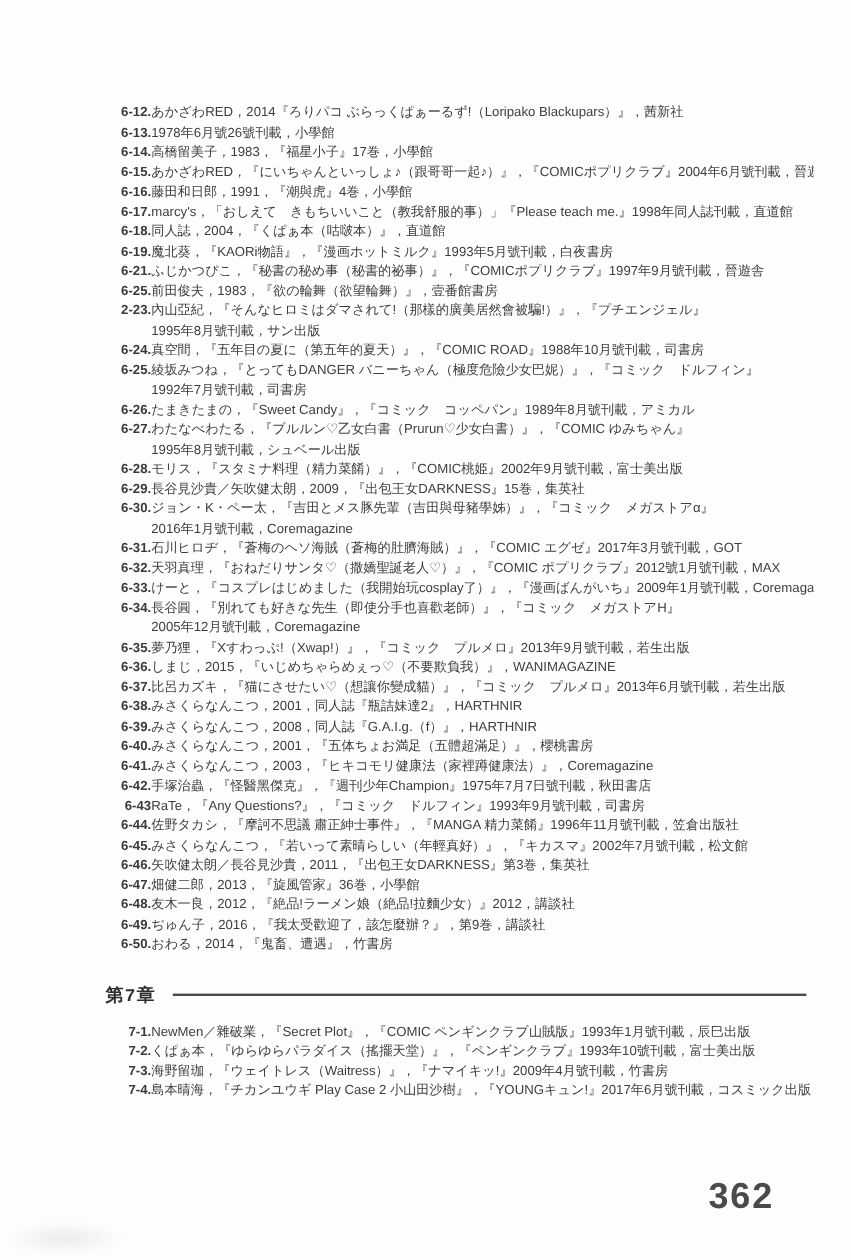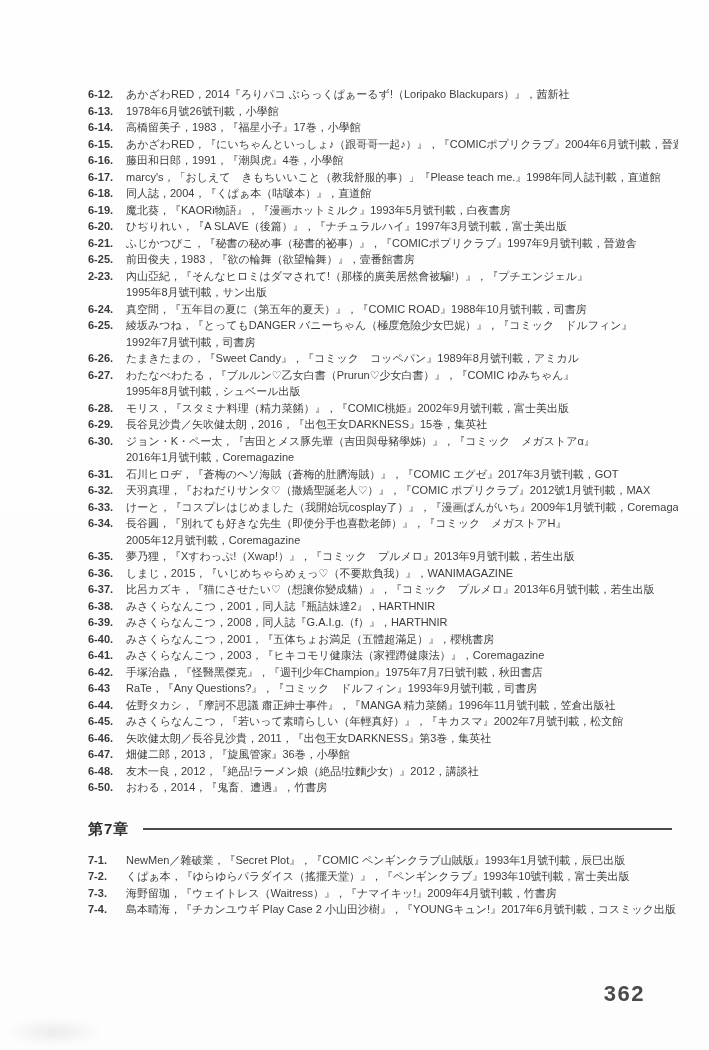--- a/index.html
+++ b/index.html
@@ -5,27 +5,27 @@
   html, body { margin:0; padding:0; }
   body {
     width:709px; height:1050px; position:relative;
     background:#ffffff;
     font-family:"Liberation Sans","DejaVu Sans",sans-serif;
     overflow:hidden;
   }
   .scan-page { position:absolute; inset:0; background:linear-gradient(180deg,#fefefe 0%,#fdfdfd 100%); }
   .bib { position:absolute; left:88px; top:86px; width:590px; }
   .entry { display:flex; align-items:flex-start; color:#3d3d3d; font-size:11px; line-height:16.5px; }
-  .num { width:38px; flex:0 0 38px; font-weight:700; color:#3a3a3a; }
+  .num { width:38px; flex:0 0 38px; font-weight:700; color:#3a3a3a;text-align:right; }
   .body { flex:1; min-width:0; }
   .body div { white-space:nowrap; overflow:hidden; }
-  .chapter-head { display:flex; align-items:center; margin:24px 0 13px 0; }
+  .chapter-head { display:flex; align-items:center; margin:24px 0 13px 0;font-family:Liberation Mono, monospace; }
   .chapter-title { font-size:15px; font-weight:700; color:#2e2e2e; letter-spacing:1px; }
   .chapter-rule { flex:1; height:1.5px; background:#4a4a4a; margin-left:14px; margin-right:6px; }
-  .page-number { position:absolute; right:64px; top:981px; font-size:22px; font-weight:700; color:#4a4a4a; letter-spacing:1.5px; }
+  .page-number { position:absolute; right:64px; top:981px; font-size:30px; font-weight:700; color:#4a4a4a; letter-spacing:1.5px; }
   .smudge { position:absolute; left:4px; bottom:4px; width:100px; height:28px;
     background:radial-gradient(ellipse at center, rgba(130,130,130,0.14), transparent 70%);
     filter:blur(2px); }
 </style>
 </head>
 <body>
 
 <div class="scan-page">
 
   <div class="bib">
@@ -73,26 +73,20 @@
             <div>同人誌，2004，『くぱぁ本（咕啵本）』，直道館</div>
           </span>
         </div>
         <div class="entry">
           <span class="num">6-19.</span>
           <span class="body">
             <div>魔北葵，『KAORi物語』，『漫画ホットミルク』1993年5月號刊載，白夜書房</div>
           </span>
         </div>
         <div class="entry">
-          <span class="num">6-20.</span>
-          <span class="body">
-            <div>ひぢりれい，『A SLAVE（後篇）』，『ナチュラルハイ』1997年3月號刊載，富士美出版</div>
-          </span>
-        </div>
-        <div class="entry">
           <span class="num">6-21.</span>
           <span class="body">
             <div>ふじかつぴこ，『秘書の秘め事（秘書的祕事）』，『COMICポプリクラブ』1997年9月號刊載，晉遊舎</div>
           </span>
         </div>
         <div class="entry">
           <span class="num">6-25.</span>
           <span class="body">
             <div>前田俊夫，1983，『欲の輪舞（欲望輪舞）』，壹番館書房</div>
           </span>
@@ -132,21 +126,21 @@
         </div>
         <div class="entry">
           <span class="num">6-28.</span>
           <span class="body">
             <div>モリス，『スタミナ料理（精力菜餚）』，『COMIC桃姫』2002年9月號刊載，富士美出版</div>
           </span>
         </div>
         <div class="entry">
           <span class="num">6-29.</span>
           <span class="body">
-            <div>長谷見沙貴／矢吹健太朗，2016，『出包王女DARKNESS』15巻，集英社</div>
+            <div>長谷見沙貴／矢吹健太朗，2009，『出包王女DARKNESS』15巻，集英社</div>
           </span>
         </div>
         <div class="entry">
           <span class="num">6-30.</span>
           <span class="body">
             <div>ジョン・K・ペー太，『吉田とメス豚先輩（吉田與母豬學姊）』，『コミック　メガストアα』</div>
             <div>2016年1月號刊載，Coremagazine</div>
           </span>
         </div>
         <div class="entry">
@@ -249,20 +243,26 @@
         <div class="entry">
           <span class="num">6-47.</span>
           <span class="body">
             <div>畑健二郎，2013，『旋風管家』36巻，小學館</div>
           </span>
         </div>
         <div class="entry">
           <span class="num">6-48.</span>
           <span class="body">
             <div>友木一良，2012，『絶品!ラーメン娘（絶品!拉麵少女）』2012，講談社</div>
+          </span>
+        </div>
+        <div class="entry">
+          <span class="num">6-49.</span>
+          <span class="body">
+            <div>ぢゅん子，2016，『我太受歡迎了，該怎麼辦？』，第9巻，講談社</div>
           </span>
         </div>
         <div class="entry">
           <span class="num">6-50.</span>
           <span class="body">
             <div>おわる，2014，『鬼畜、遭遇』，竹書房</div>
           </span>
         </div>
       </div>
 

